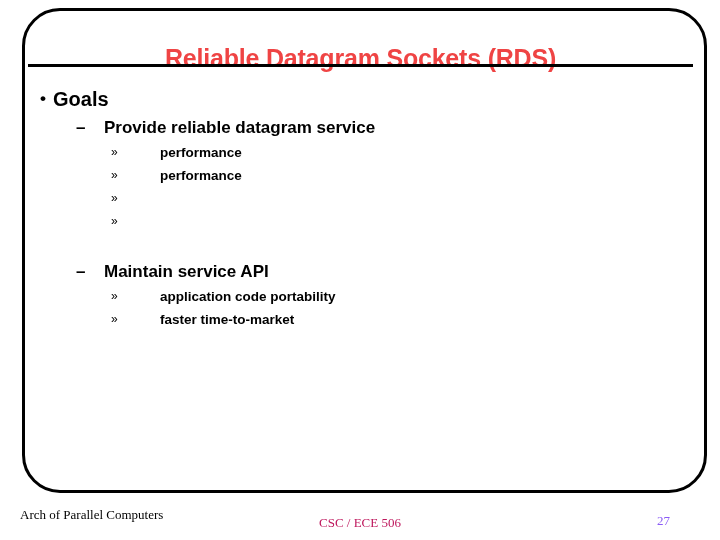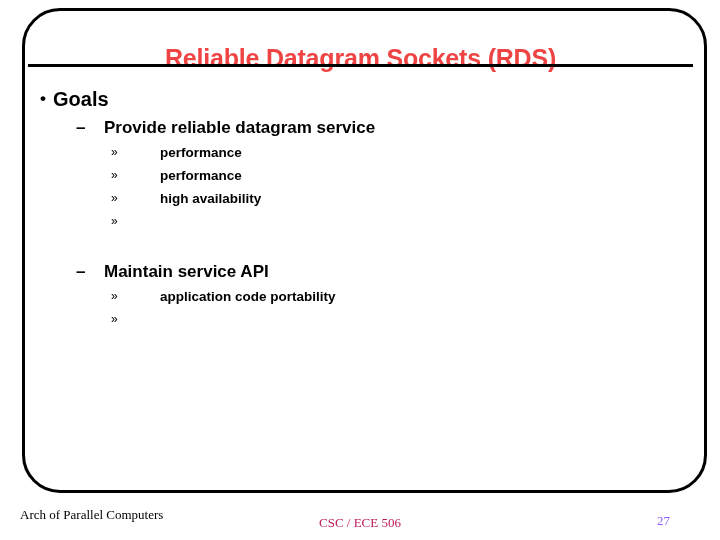--- a/index.html
+++ b/index.html
@@ -192,41 +192,41 @@
     <span class="txt">performance</span>
   </div>
 
   <div class="lvl3">
     <span class="marker">»</span>
     <span class="txt">performance</span>
   </div>
 
   <div class="lvl3">
     <span class="marker">»</span>
-    <span class="txt">high availability</span>
   </div>
 
   <div class="lvl3">
     <span class="marker">»</span>
   </div>
 
   <div class="gap-block"></div>
 
   <div class="lvl2">
     <span class="marker">–</span>
     <span class="txt">Maintain service API</span>
   </div>
 
   <div class="lvl3">
     <span class="marker">»</span>
     <span class="txt">application code portability</span>
   </div>
 
   <div class="lvl3">
     <span class="marker">»</span>
+    <span class="txt">faster time-to-market</span>
   </div>
 
 </div>
 
 <div id="footer">
   <div id="footer-left">Arch of Parallel Computers</div>
   <div id="footer-center">CSC / ECE 506</div>
   <div id="footer-right">27</div>
 </div>
 

